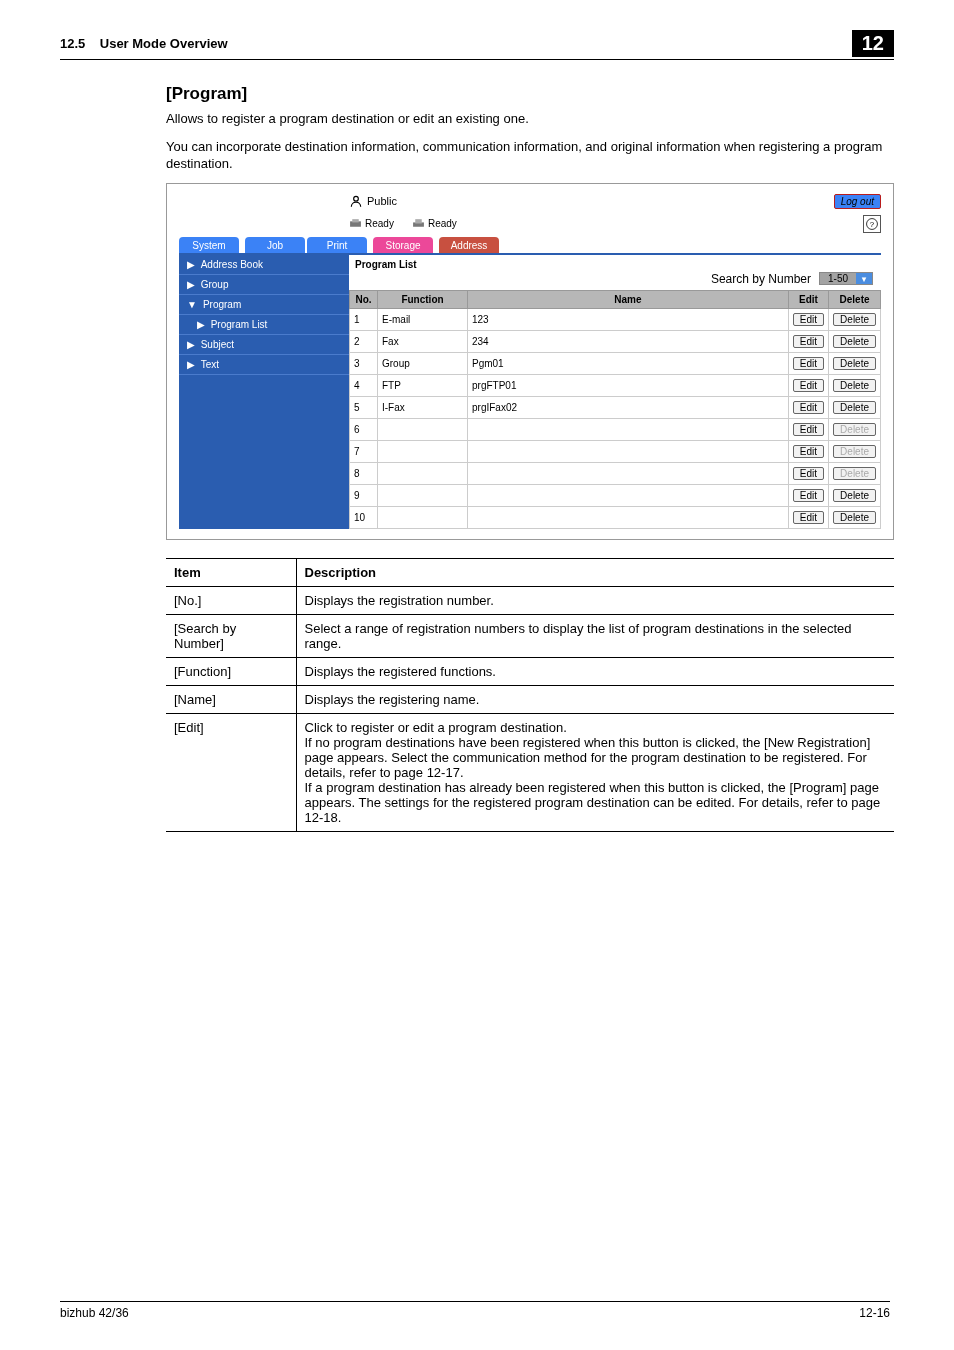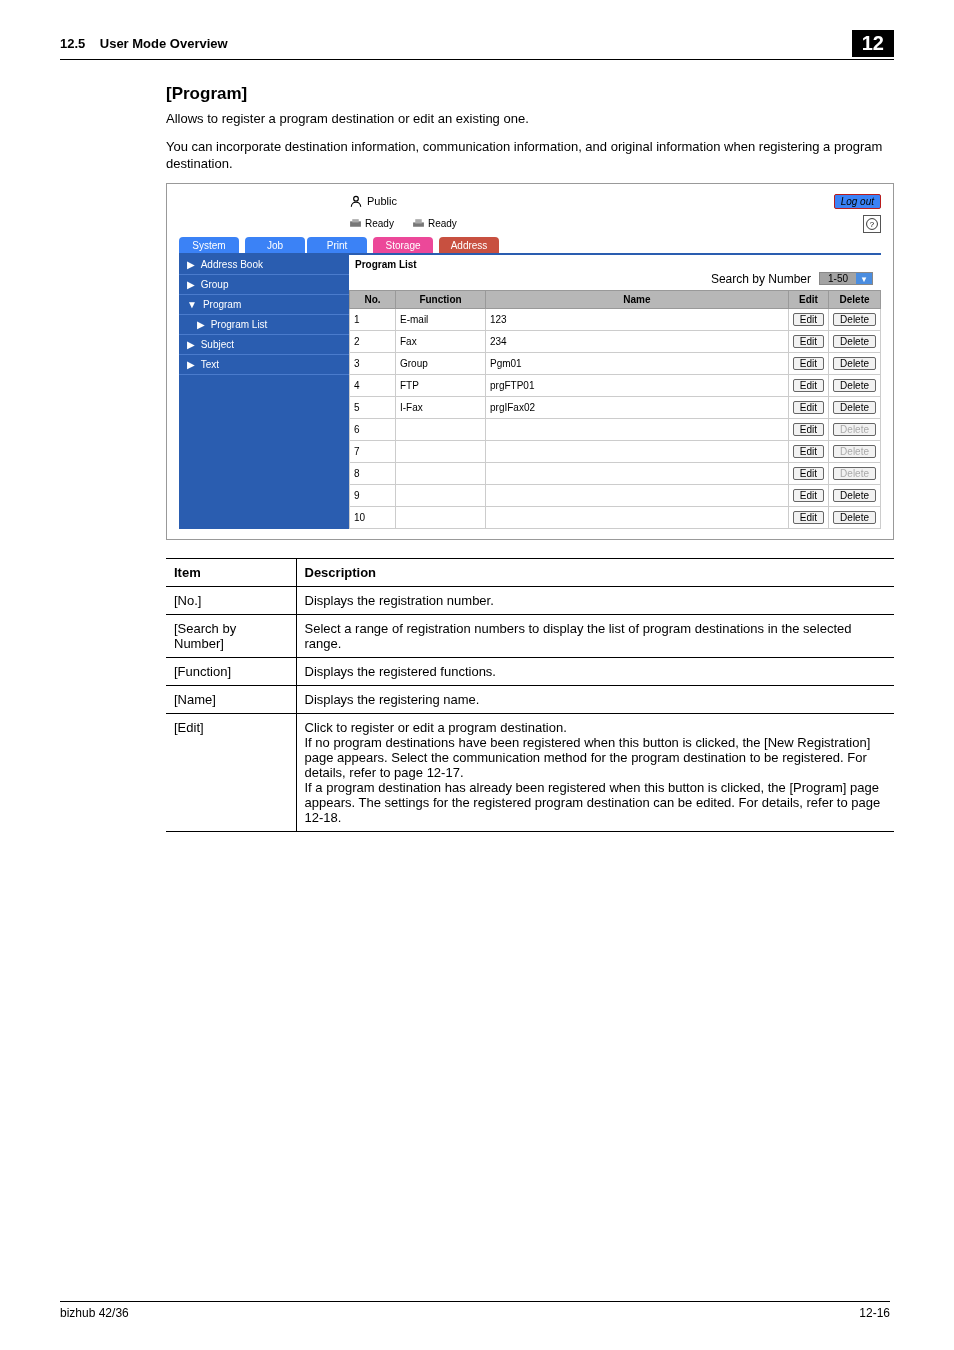--- a/index.html
+++ b/index.html
@@ -222,21 +222,21 @@
           <div class="search-row">
             <span class="search-label">Search by Number</span>
             <div class="select-wrap">
               <div class="select-val">1-50</div>
               <div class="select-btn">▾</div>
             </div>
           </div>
           <table class="prog">
             <thead>
               <tr>
-                <th style="width:46px;">No.</th>
+                <th style="width:28px;">No.</th>
                 <th style="width:90px;">Function</th>
                 <th>Name</th>
                 <th style="width:40px;">Edit</th>
                 <th style="width:48px;">Delete</th>
               </tr>
             </thead>
             <tbody id="prog-rows">
                 <tr>
                   <td>1</td>
                   <td>E-mail</td>

